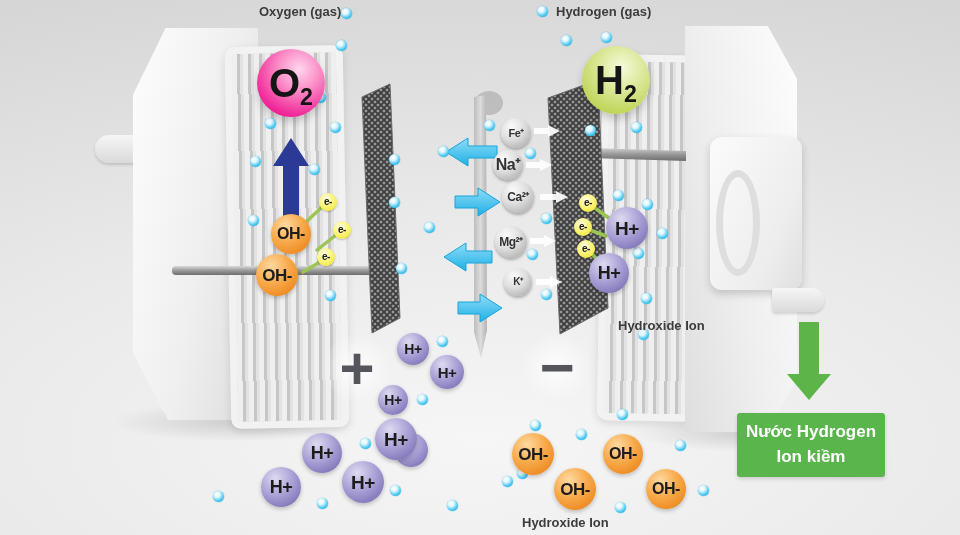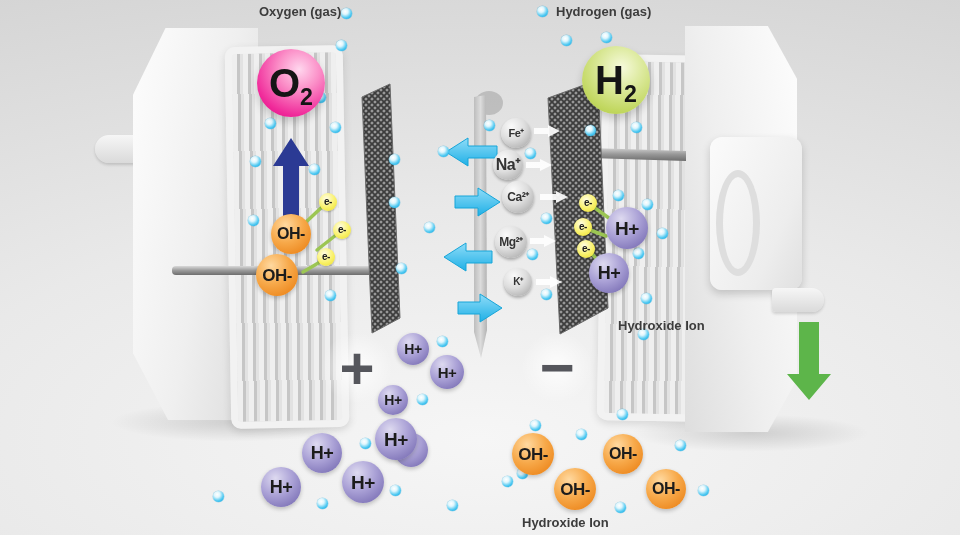--- a/index.html
+++ b/index.html
@@ -222,14 +222,18 @@
   </div>
 
   <div class="lbl" style="left:259px;top:4px;">Oxygen (gas)</div>
   <div class="lbl" style="left:556px;top:4px;">Hydrogen (gas)</div>
   <div class="lbl" style="left:618px;top:318px;">Hydroxide Ion</div>
   <div class="lbl" style="left:522px;top:515px;">Hydroxide Ion</div>
 
   <div class="sign" style="left:322px;top:333px;">+</div>
   <div class="sign" style="left:522px;top:332px;">−</div>
 
+  <div class="green-box">
+    <div>Nước Hydrogen</div>
+    <div>Ion kiềm</div>
+  </div>
 
 </div>
 
 </body></html>

